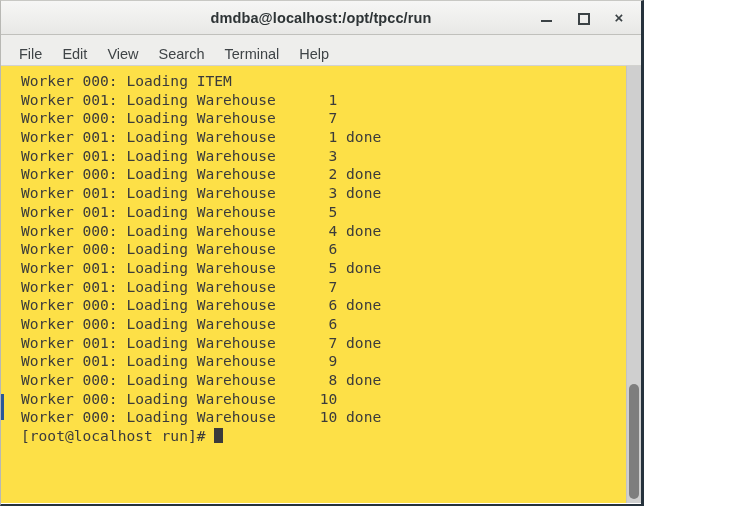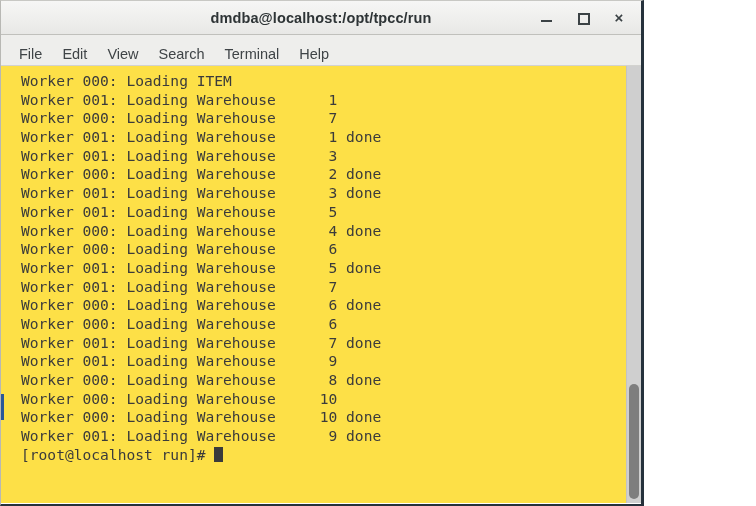--- a/index.html
+++ b/index.html
@@ -201,21 +201,20 @@
         <div class="term-line">Worker 000: Loading Warehouse      6</div>
         <div class="term-line">Worker 001: Loading Warehouse      5 done</div>
         <div class="term-line">Worker 001: Loading Warehouse      7</div>
         <div class="term-line">Worker 000: Loading Warehouse      6 done</div>
         <div class="term-line">Worker 000: Loading Warehouse      6</div>
         <div class="term-line">Worker 001: Loading Warehouse      7 done</div>
         <div class="term-line">Worker 001: Loading Warehouse      9</div>
         <div class="term-line">Worker 000: Loading Warehouse      8 done</div>
         <div class="term-line">Worker 000: Loading Warehouse     10</div>
         <div class="term-line">Worker 000: Loading Warehouse     10 done</div>
-        <div class="term-line">Worker 001: Loading Warehouse      9 done</div>
         <div class="term-line"><span>[root@localhost run]# </span><span class="cursor-block"></span></div>
       </div>
     <div class="scrollbar">
       <div class="scroll-thumb"></div>
     </div>
   </div>
 
 </div>
 
 </body></html>

